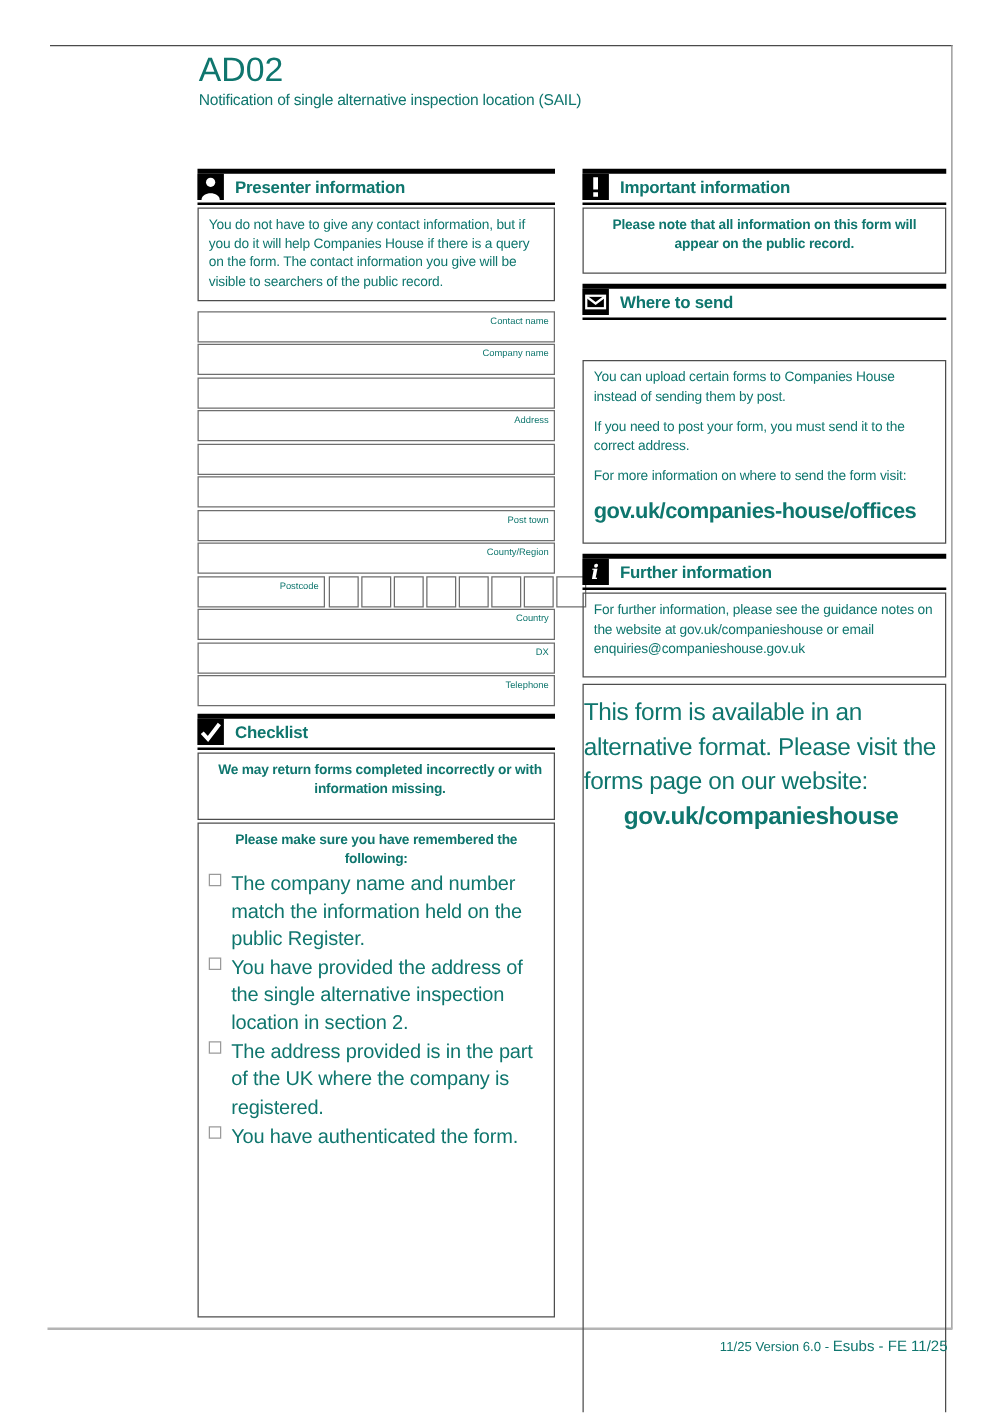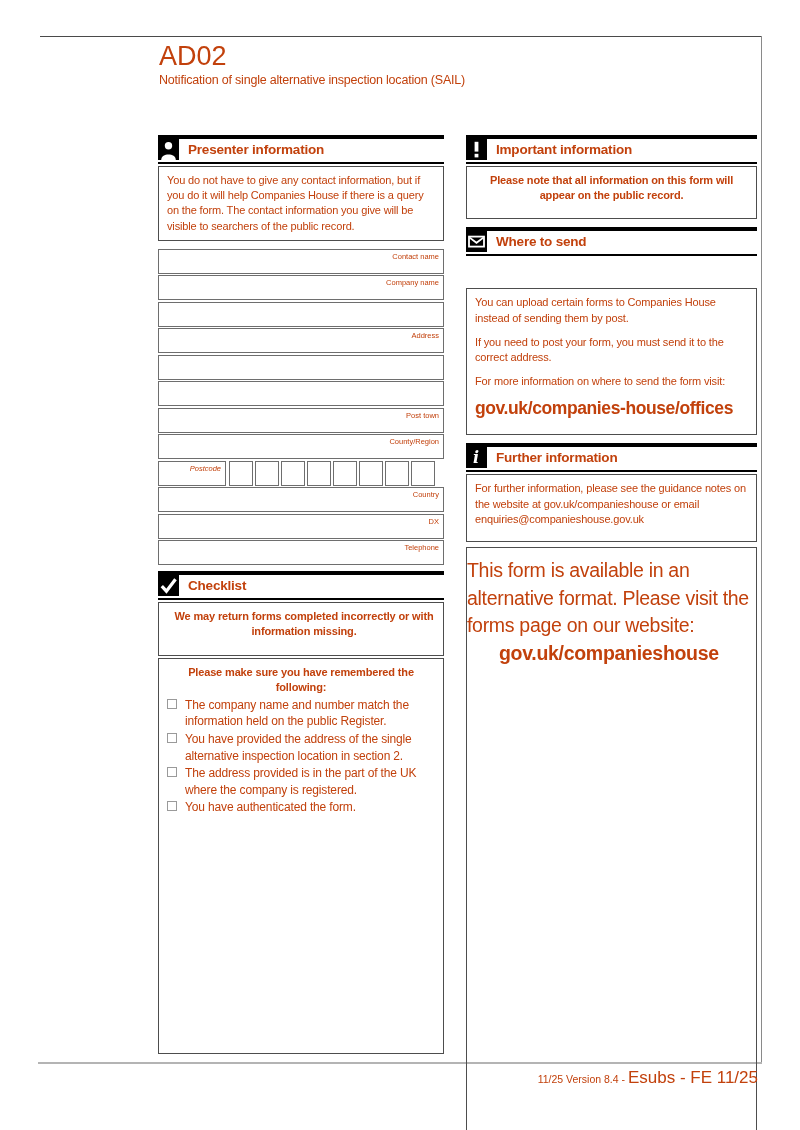--- a/index.html
+++ b/index.html
@@ -3,21 +3,21 @@
 <meta charset="utf-8">
 <style>
   * { box-sizing: border-box; margin: 0; padding: 0; }
   html, body { background: #ffffff; }
   .page {
     position: relative;
     width: 800px;
     height: 1130px;
     background: #ffffff;
     font-family: "Liberation Sans", sans-serif;
-    color: #c2410c;
+    color: #0f766e;
     overflow: hidden;
   }
   
   .top-rule    { position: absolute; left: 40px;  top: 36px;   width: 722px; height: 1px;  background: #4a4a4a; }
   .right-rule  { position: absolute; left: 761px; top: 36px;   width: 1px;   height: 1027px; background: #8a8a8a; }
   .bottom-rule { position: absolute; left: 38px;  top: 1062px; width: 724px; height: 2px;  background: #b4b4b4; }
 
   .title-block { position: absolute; left: 159px; top: 42px; }
   .form-code   { font-size: 27px; font-weight: 400; letter-spacing: 0; line-height: 1.05; }
   .form-subtitle { font-size: 12.5px; letter-spacing: -0.2px; margin-top: 3px; }
@@ -47,42 +47,42 @@
   .fields { margin-top: 8px; text-align: right; }
   .field {
     border: 1px solid #6e6e6e;
     height: 25px;
     margin-bottom: 1.5px;
     padding: 2px 4px 0 5px;
     background: #fff;
   }
   .flabel { font-size: 7.5px; letter-spacing: 0; display: block; }
   .pc-row { display: flex; align-items: stretch; margin-bottom: 1.5px; height: 25px; }
-  .pc-label { width: 68px; flex: none; margin-bottom: 0; height: 25px; font-style: italic; }
+  .pc-label { width: 102px; flex: none; margin-bottom: 0; height: 25px; }
   .pc-boxes { display: flex; margin-left: 3px; gap: 2px; }
   .pc-box { width: 24px; height: 25px; border: 1px solid #6e6e6e; background: #fff; flex: none; }
 
   
   .warn-box { padding-bottom: 15px; padding-left: 14px; }
   .tall-box { height: 396px; }
   .check-items { list-style: none; margin-top: 2px; }
   .check-item { display: flex; gap: 8px; margin-bottom: 1px; }
   .checkbox { width: 10px; height: 10px; border: 1px solid #9a9a9a; background: #fff; flex: none; margin-top: 2px; }
-  .check-text { font-size: 12px; letter-spacing: -0.15px; line-height: 1.38; }
+  .check-text { font-size: 16px; letter-spacing: -0.15px; line-height: 1.38; }
 
   
   .note-box { padding-bottom: 15px; }
   .send-link { font-size: 17.5px; font-weight: bold; letter-spacing: -0.4px; white-space: nowrap; margin-top: 7px; display: block; }
   .alt-box { border: 1px solid #4d4d4d; margin-top: 5px; height: 700px; padding: 9px 0; }
   .alt-text { font-size: 19.5px; letter-spacing: -0.3px; line-height: 1.42; }
   .alt-link { font-size: 19.5px; font-weight: bold; letter-spacing: -0.3px; line-height: 1.42; display: block; margin-left: 32px; }
 
   .footer { position: absolute; top: 1068px; right: 42px; white-space: nowrap; }
   .footer-version { font-size: 10.5px; }
-  .footer-code { font-size: 17px; }
+  .footer-code { font-size: 12px; }
 </style>
 </head>
 <body>
 
 <div class="page">
 
   <div class="top-rule"></div>
   <div class="right-rule"></div>
   <div class="bottom-rule"></div>
 
@@ -233,16 +233,16 @@
       <p>For further information, please see the guidance notes on the website at gov.uk/companieshouse or email enquiries@companieshouse.gov.uk</p>
     </div>
 
     <div class="alt-box">
       <span class="alt-text">This form is available in an alternative format. Please visit the forms page on our website:</span>
       <span class="alt-link">gov.uk/companieshouse</span>
     </div>
   </div>
 
   <div class="footer">
-    <span class="footer-version">11/25 Version 8.4 - </span><span class="footer-code">Esubs - FE 11/25</span>
+    <span class="footer-version">11/25 Version 6.0 - </span><span class="footer-code">Esubs - FE 11/25</span>
   </div>
 
 </div>
 
 </body></html>

